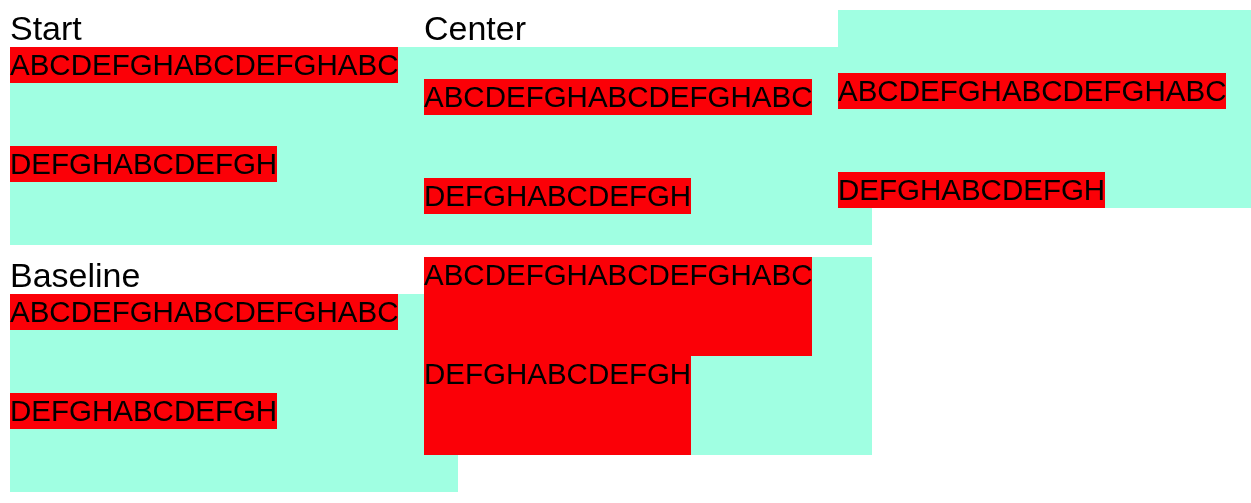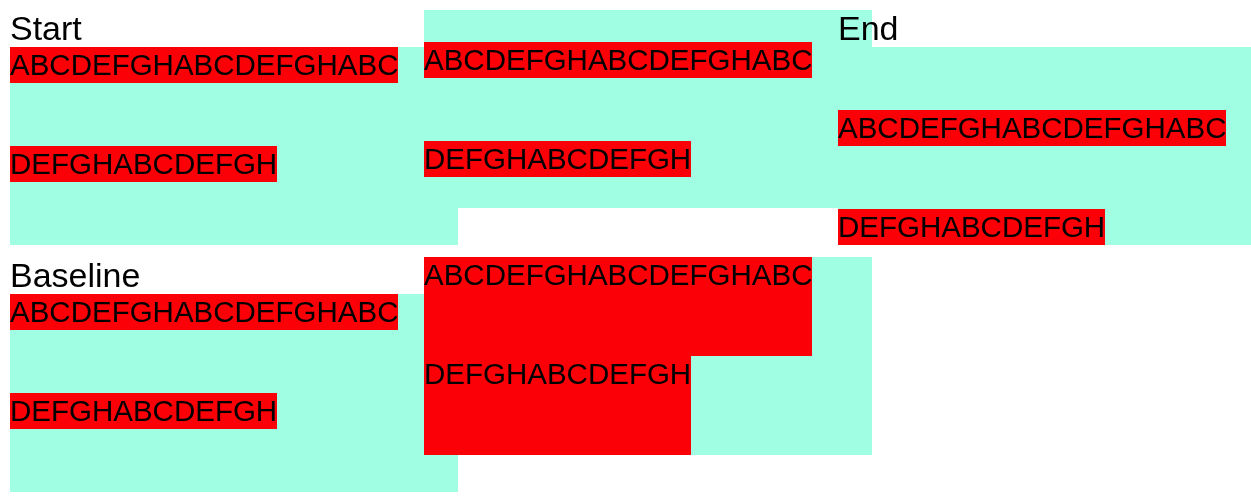--- a/index.html
+++ b/index.html
@@ -52,32 +52,32 @@
         <div class="line">
           <span class="chip">ABCDEFGHABCDEFGHABC</span>
         </div>
         <div class="line">
           <span class="chip">DEFGHABCDEFGH</span>
         </div>
       </div>
     </div>
 
     <div class="panel">
+      <div class="label">Center</div>
       <div class="box" data-align="center">
         <div class="line">
           <span class="chip">ABCDEFGHABCDEFGHABC</span>
         </div>
         <div class="line">
           <span class="chip">DEFGHABCDEFGH</span>
         </div>
       </div>
     </div>
 
     <div class="panel">
-      <div class="label">End</div>
       <div class="box" data-align="end">
         <div class="line">
           <span class="chip">ABCDEFGHABCDEFGHABC</span>
         </div>
         <div class="line">
           <span class="chip">DEFGHABCDEFGH</span>
         </div>
       </div>
     </div>
 

